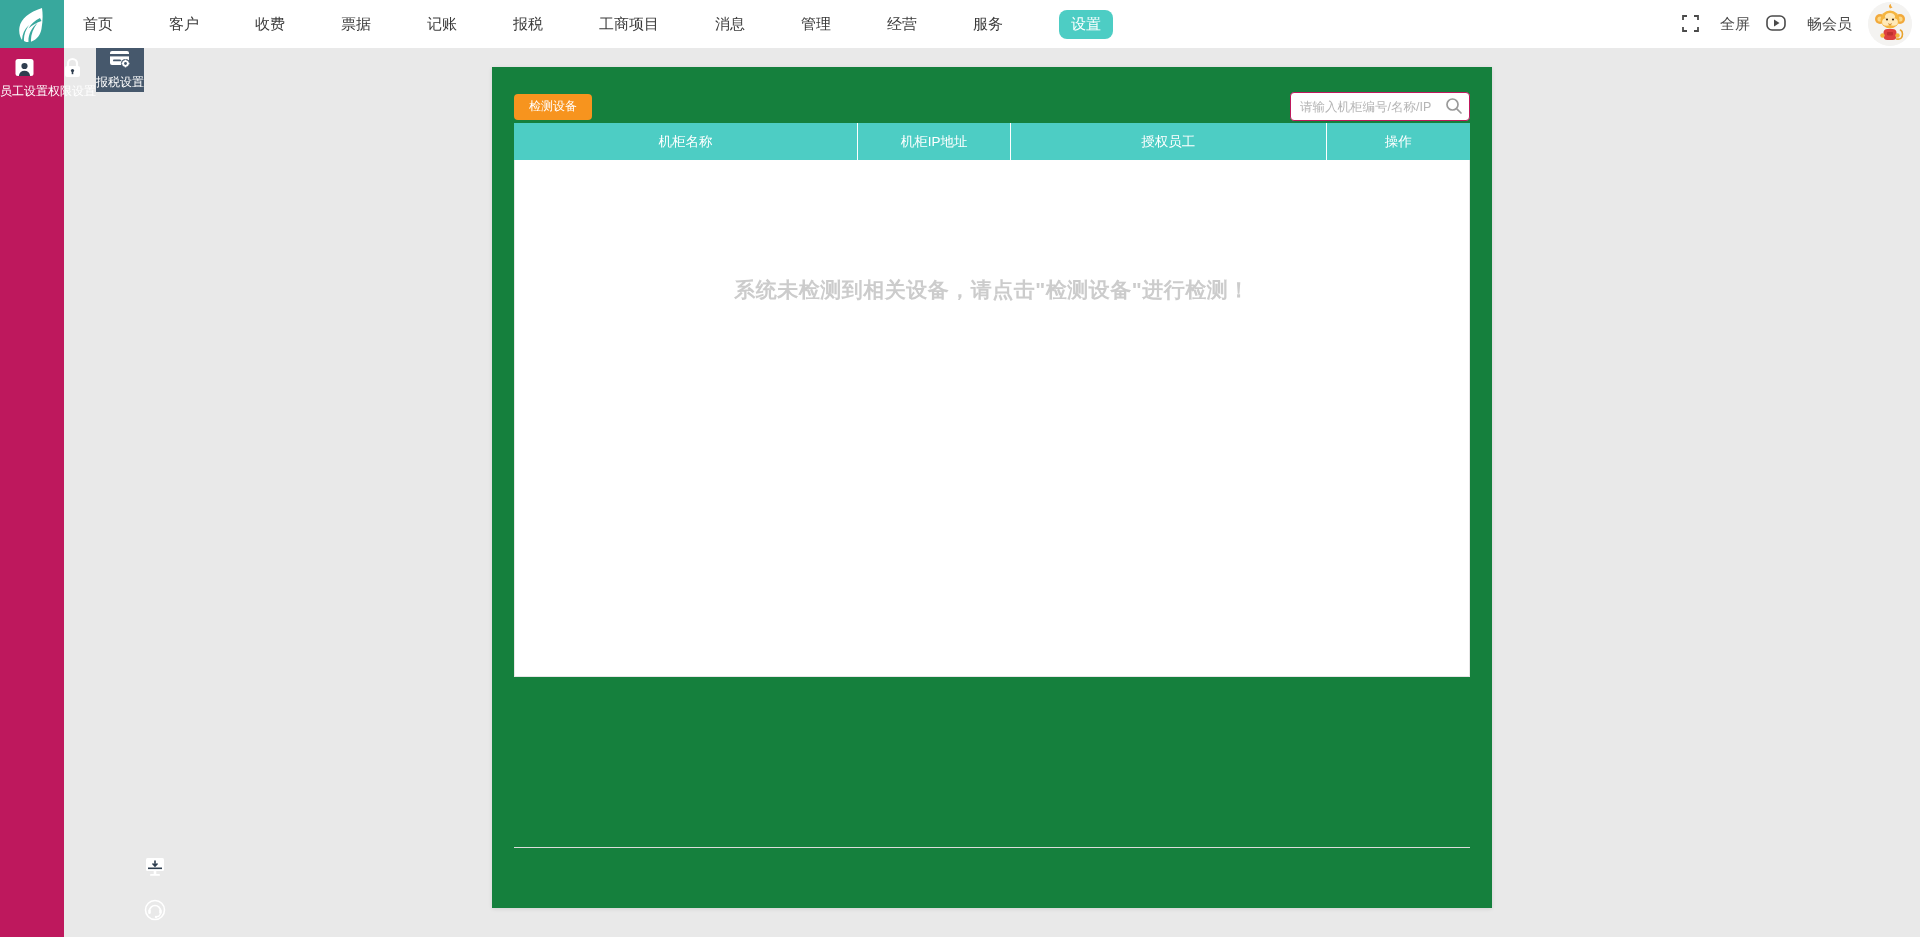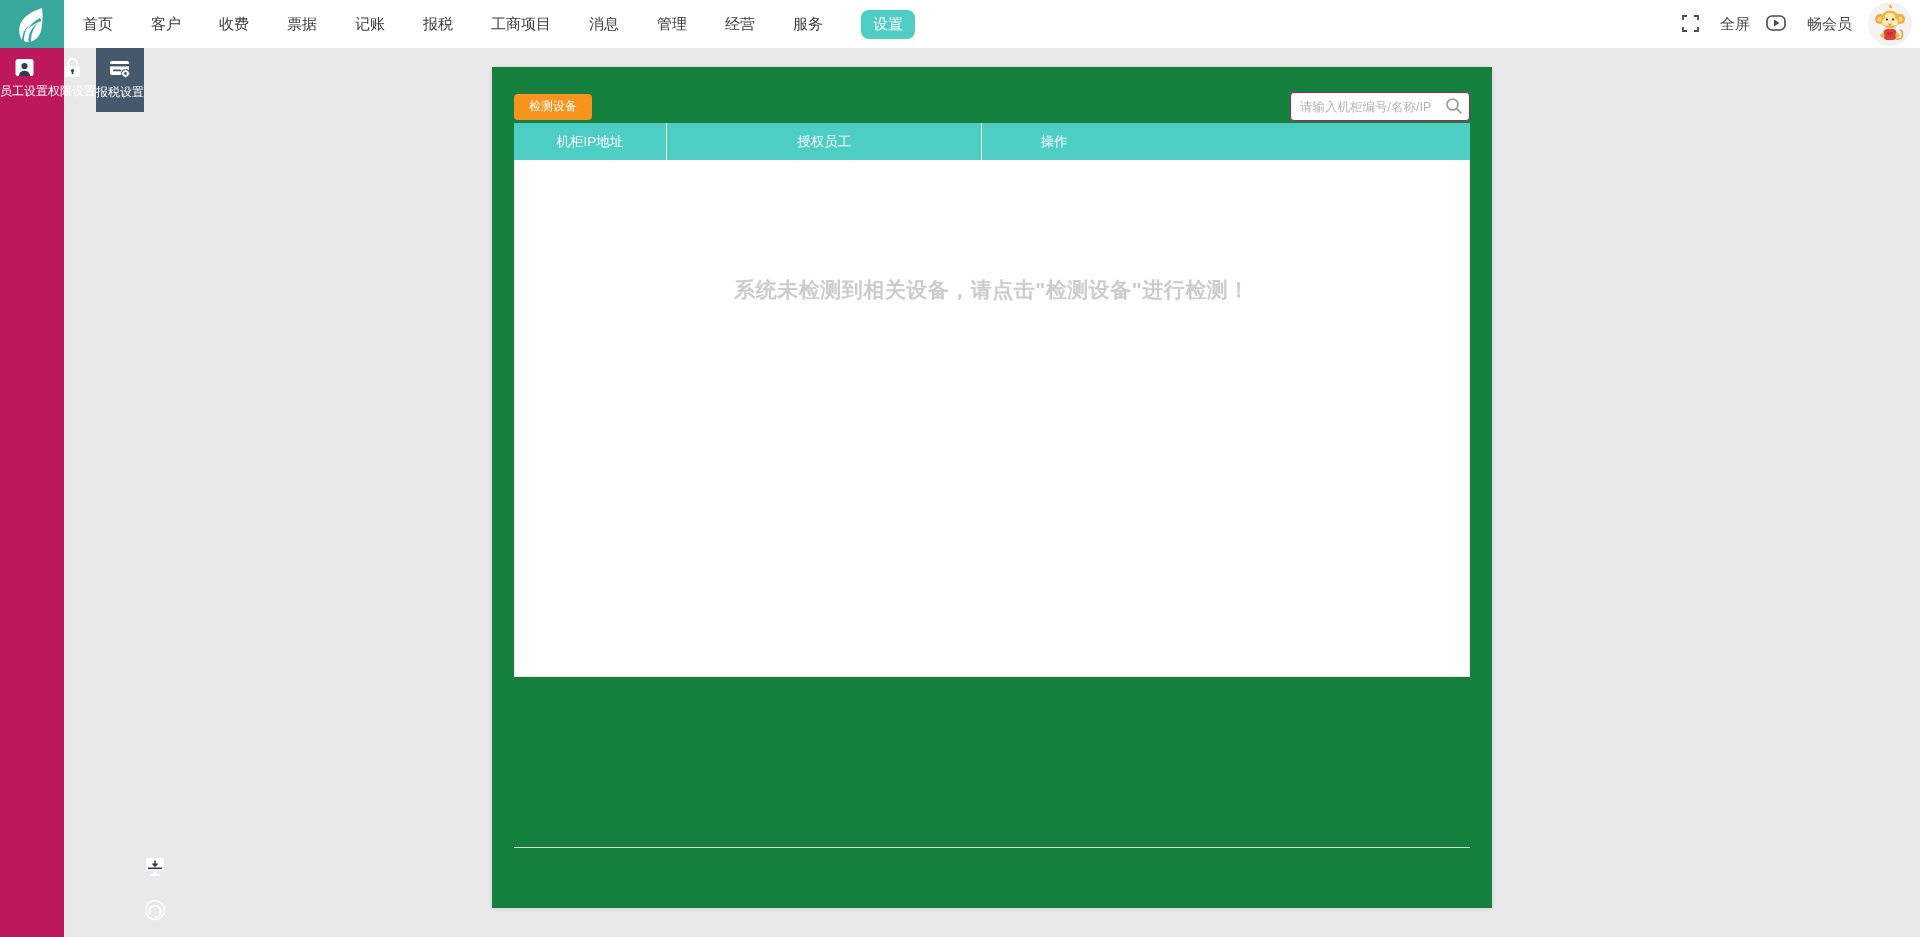--- a/index.html
+++ b/index.html
@@ -13,21 +13,21 @@
 
   
   .topbar {
     position:absolute; top:0; left:0; width:1920px; height:48px;
     background:#ffffff; display:flex; align-items:center; z-index:20;
   }
   .logo-box {
     width:64px; height:48px; background:#38a89d; flex:0 0 64px;
     display:flex; align-items:center; justify-content:center;
   }
-  .topnav { display:flex; align-items:flex-start; height:48px; }
+  .topnav { display:flex; align-items:flex-start; height:48px;gap:18px; }
   .nav-item {
     padding:0 19px; font-size:15px; color:#3a3a3a; height:48px;
     display:flex; align-items:center; cursor:pointer; white-space:nowrap;
   }
   .nav-item.active span {
     background:#4dcdc4; color:#fff; padding:5px 12px; border-radius:8px;
   }
   .topbar-right {
     margin-left:auto; display:flex; align-items:center; gap:16px;
     padding-right:8px;
@@ -41,21 +41,21 @@
 
   
   .sidebar {
     position:absolute; top:48px; left:0; width:64px; height:889px;
     background:#be185d; z-index:10; display:flex; flex-direction:row;
   }
   .side-item {
     height:60px; display:flex; flex-direction:column; align-items:center;
     justify-content:center; gap:5px; cursor:pointer;
   }
-  .side-item.active { background:#46586c; height:64px;font-family:Liberation Mono, monospace; }
+  .side-item.active { background:#46586c; height:44px;font-family:Liberation Mono, monospace; }
   .side-item .s-label { color:#ffffff; font-size:12px; white-space:nowrap; }
   .sidebar-bottom {
     margin-top:auto; display:flex; flex-direction:column; align-items:center;
     gap:22px; padding-bottom:16px;
   }
   .sidebar-bottom .s-ico { cursor:pointer; display:flex; }
 
   
   .main {
     position:absolute; top:48px; left:64px; width:1856px; height:889px;
@@ -281,20 +281,21 @@
         <span class="search-ico">
           <svg width="18" height="18" viewBox="0 0 18 18">
             <circle cx="7.5" cy="7.5" r="5.5" fill="none" stroke="#9a9a9a" stroke-width="1.7"></circle>
             <line x1="11.8" y1="11.8" x2="16" y2="16" stroke="#9a9a9a" stroke-width="1.7" stroke-linecap="round"></line>
           </svg>
         </span>
       </div>
     </div>
 
     <div class="table-head">
+      <div class="th c1">机柜名称</div>
       <div class="th c2">机柜IP地址</div>
       <div class="th c3">授权员工</div>
       <div class="th c4">操作</div>
     </div>
 
     <div class="table-body">
       <div class="empty-msg">系统未检测到相关设备，请点击"检测设备"进行检测！</div>
     </div>
 
     <div class="footer-divider"></div>

